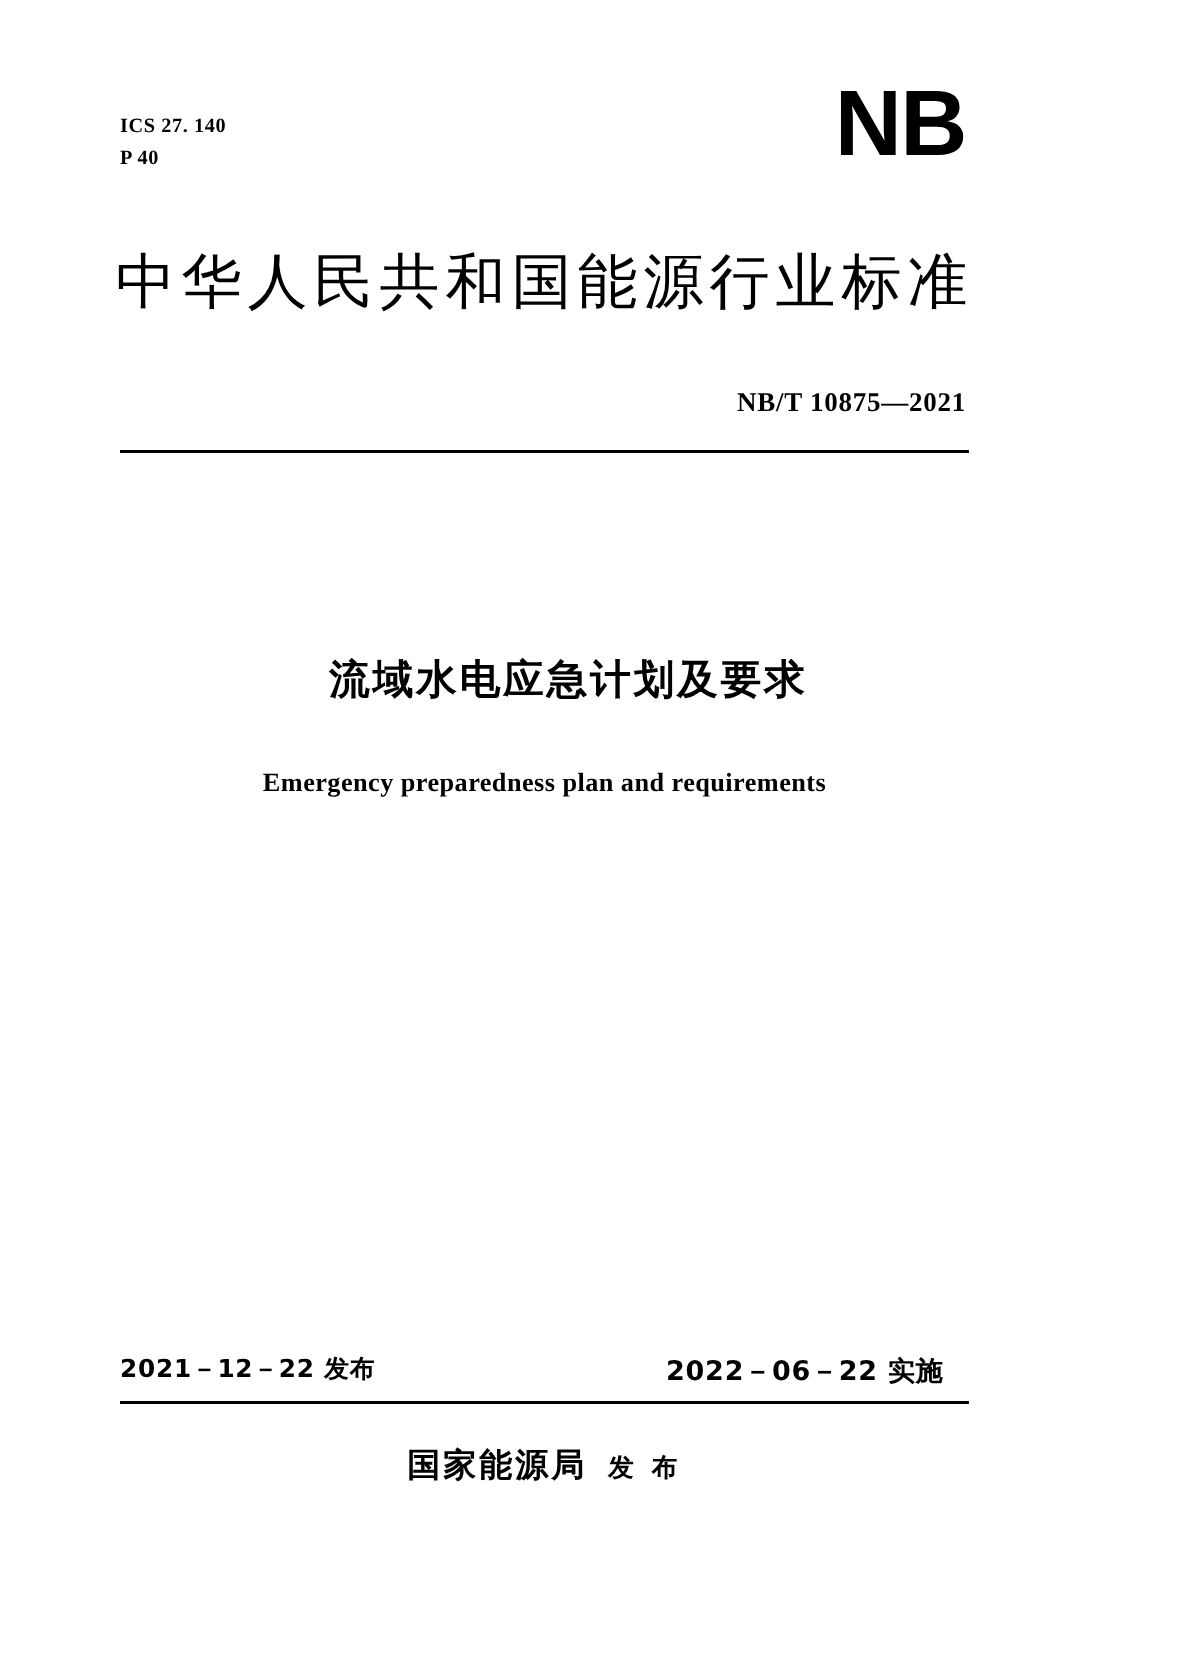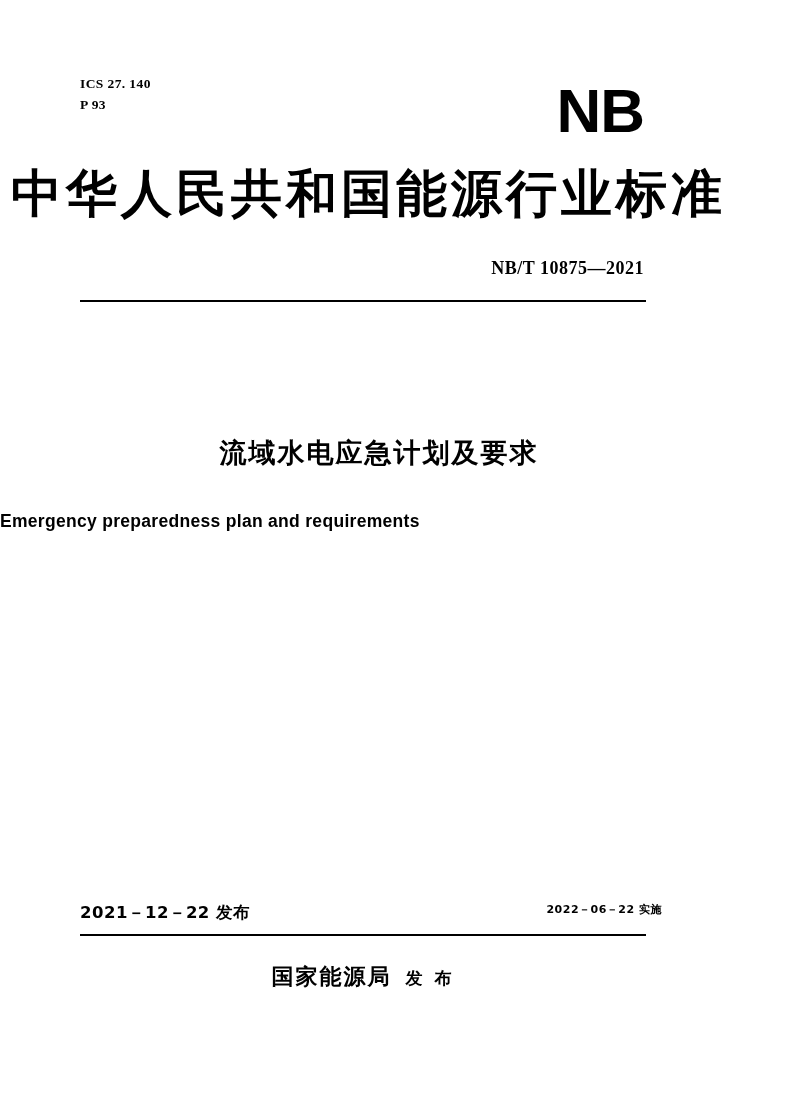--- a/index.html
+++ b/index.html
@@ -39,33 +39,32 @@
 
   .nb-logo {
     position: absolute;
     right: 82px;
     top: 52px;
     font-family: "Liberation Sans", sans-serif;
     font-weight: bold;
     font-size: 62px;
     letter-spacing: -1px;
     line-height: 1;
-    margin-top: 28px;
   }
 
   
   .main-title {
     position: absolute;
     left: 0;
     right: 0;
     top: 160px;
-    text-align: right;
+    text-align: center;
     font-family: "DejaVu Sans", "Liberation Sans", sans-serif;
-    font-weight: bold;
-    font-size: 51px;
+    font-weight: normal;
+    font-size: 40px;
     letter-spacing: 4px;
     white-space: nowrap;
   }
 
   
   .std-number {
     position: absolute;
     right: 82px;
     top: 258px;
     font-family: "Liberation Serif", serif;
@@ -102,46 +101,46 @@
     font-weight: bold;
     font-size: 27px;
     letter-spacing: 2px;
     padding-left: 32px;
   }
   .doc-title-en {
     position: absolute;
     left: 0;
     right: 0;
     top: 505px;
-    text-align: left;
-    font-family: Liberation Sans, sans-serif;
+    text-align: center;
+    font-family: Liberation Serif, serif;
     font-weight: bold;
     font-size: 17.5px;
     line-height: 1.85;
     letter-spacing: 0.3px;
   }
 
   
   .date-issue {
     position: absolute;
     left: 80px;
     top: 902px;
     font-family: "DejaVu Sans", "Liberation Sans", sans-serif;
     font-weight: bold;
     font-size: 16.5px;
     letter-spacing: 0.5px;
     white-space: nowrap;
   }
   .date-effective {
     position: absolute;
-    right: 64px;
+    right: 97px;
     top: 902px;
     font-family: "DejaVu Sans", "Liberation Sans", sans-serif;
     font-weight: bold;
-    font-size: 11px;
+    font-size: 18px;
     letter-spacing: 0.5px;
     white-space: nowrap;
   }
 
   
   .publisher {
     position: absolute;
     left: 0;
     right: 0;
     top: 962px;
@@ -159,21 +158,21 @@
     margin-top: 40px;
   }
 </style>
 </head>
 <body>
 
 <div class="page">
 
   <div class="ics-block">
     <div class="ics-line">ICS 27. 140</div>
-    <div class="ics-line">P 93</div>
+    <div class="ics-line">P 40</div>
   </div>
 
   <div class="nb-logo">NB</div>
 
   <div class="main-title">中华人民共和国能源行业标准</div>
 
   <div class="std-number">NB/T 10875—2021</div>
 
   <div class="rule-top"></div>
 

